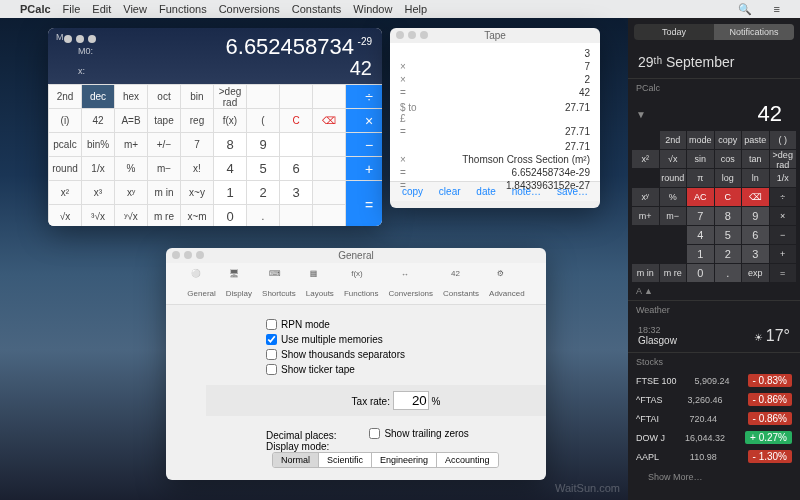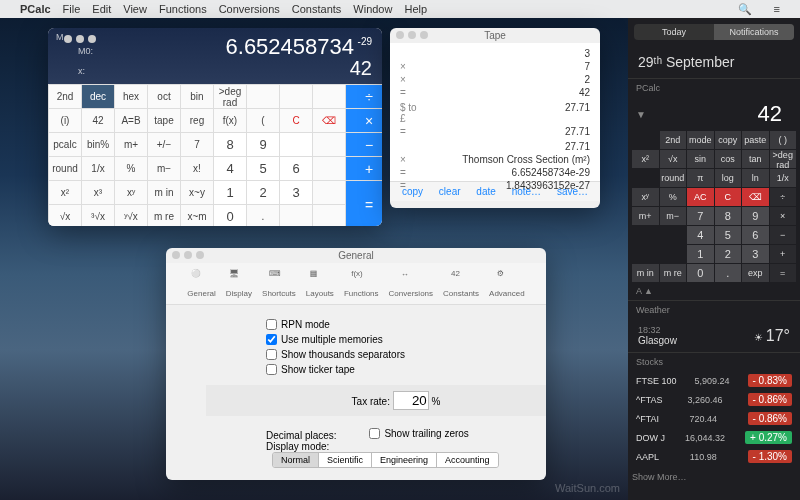--- a/index.html
+++ b/index.html
@@ -412,16 +412,16 @@
         <span>DOW J</span>
         <span class="p">16,044.32</span>
         <span class="badge bG">+ 0.27%</span>
       </div>
       <div class="stk">
         <span>AAPL</span>
         <span class="p">110.98</span>
         <span class="badge bR">- 1.30%</span>
       </div>
     </div>
- <div style="padding:6px 4px;color:#888;font-size:9px">Show More…</div>
+ <div style="padding:6px 20px;color:#888;font-size:9px">Show More…</div>
 </div>
 
 <div class="wm">WaitSun.com</div>
 
 </body></html>

